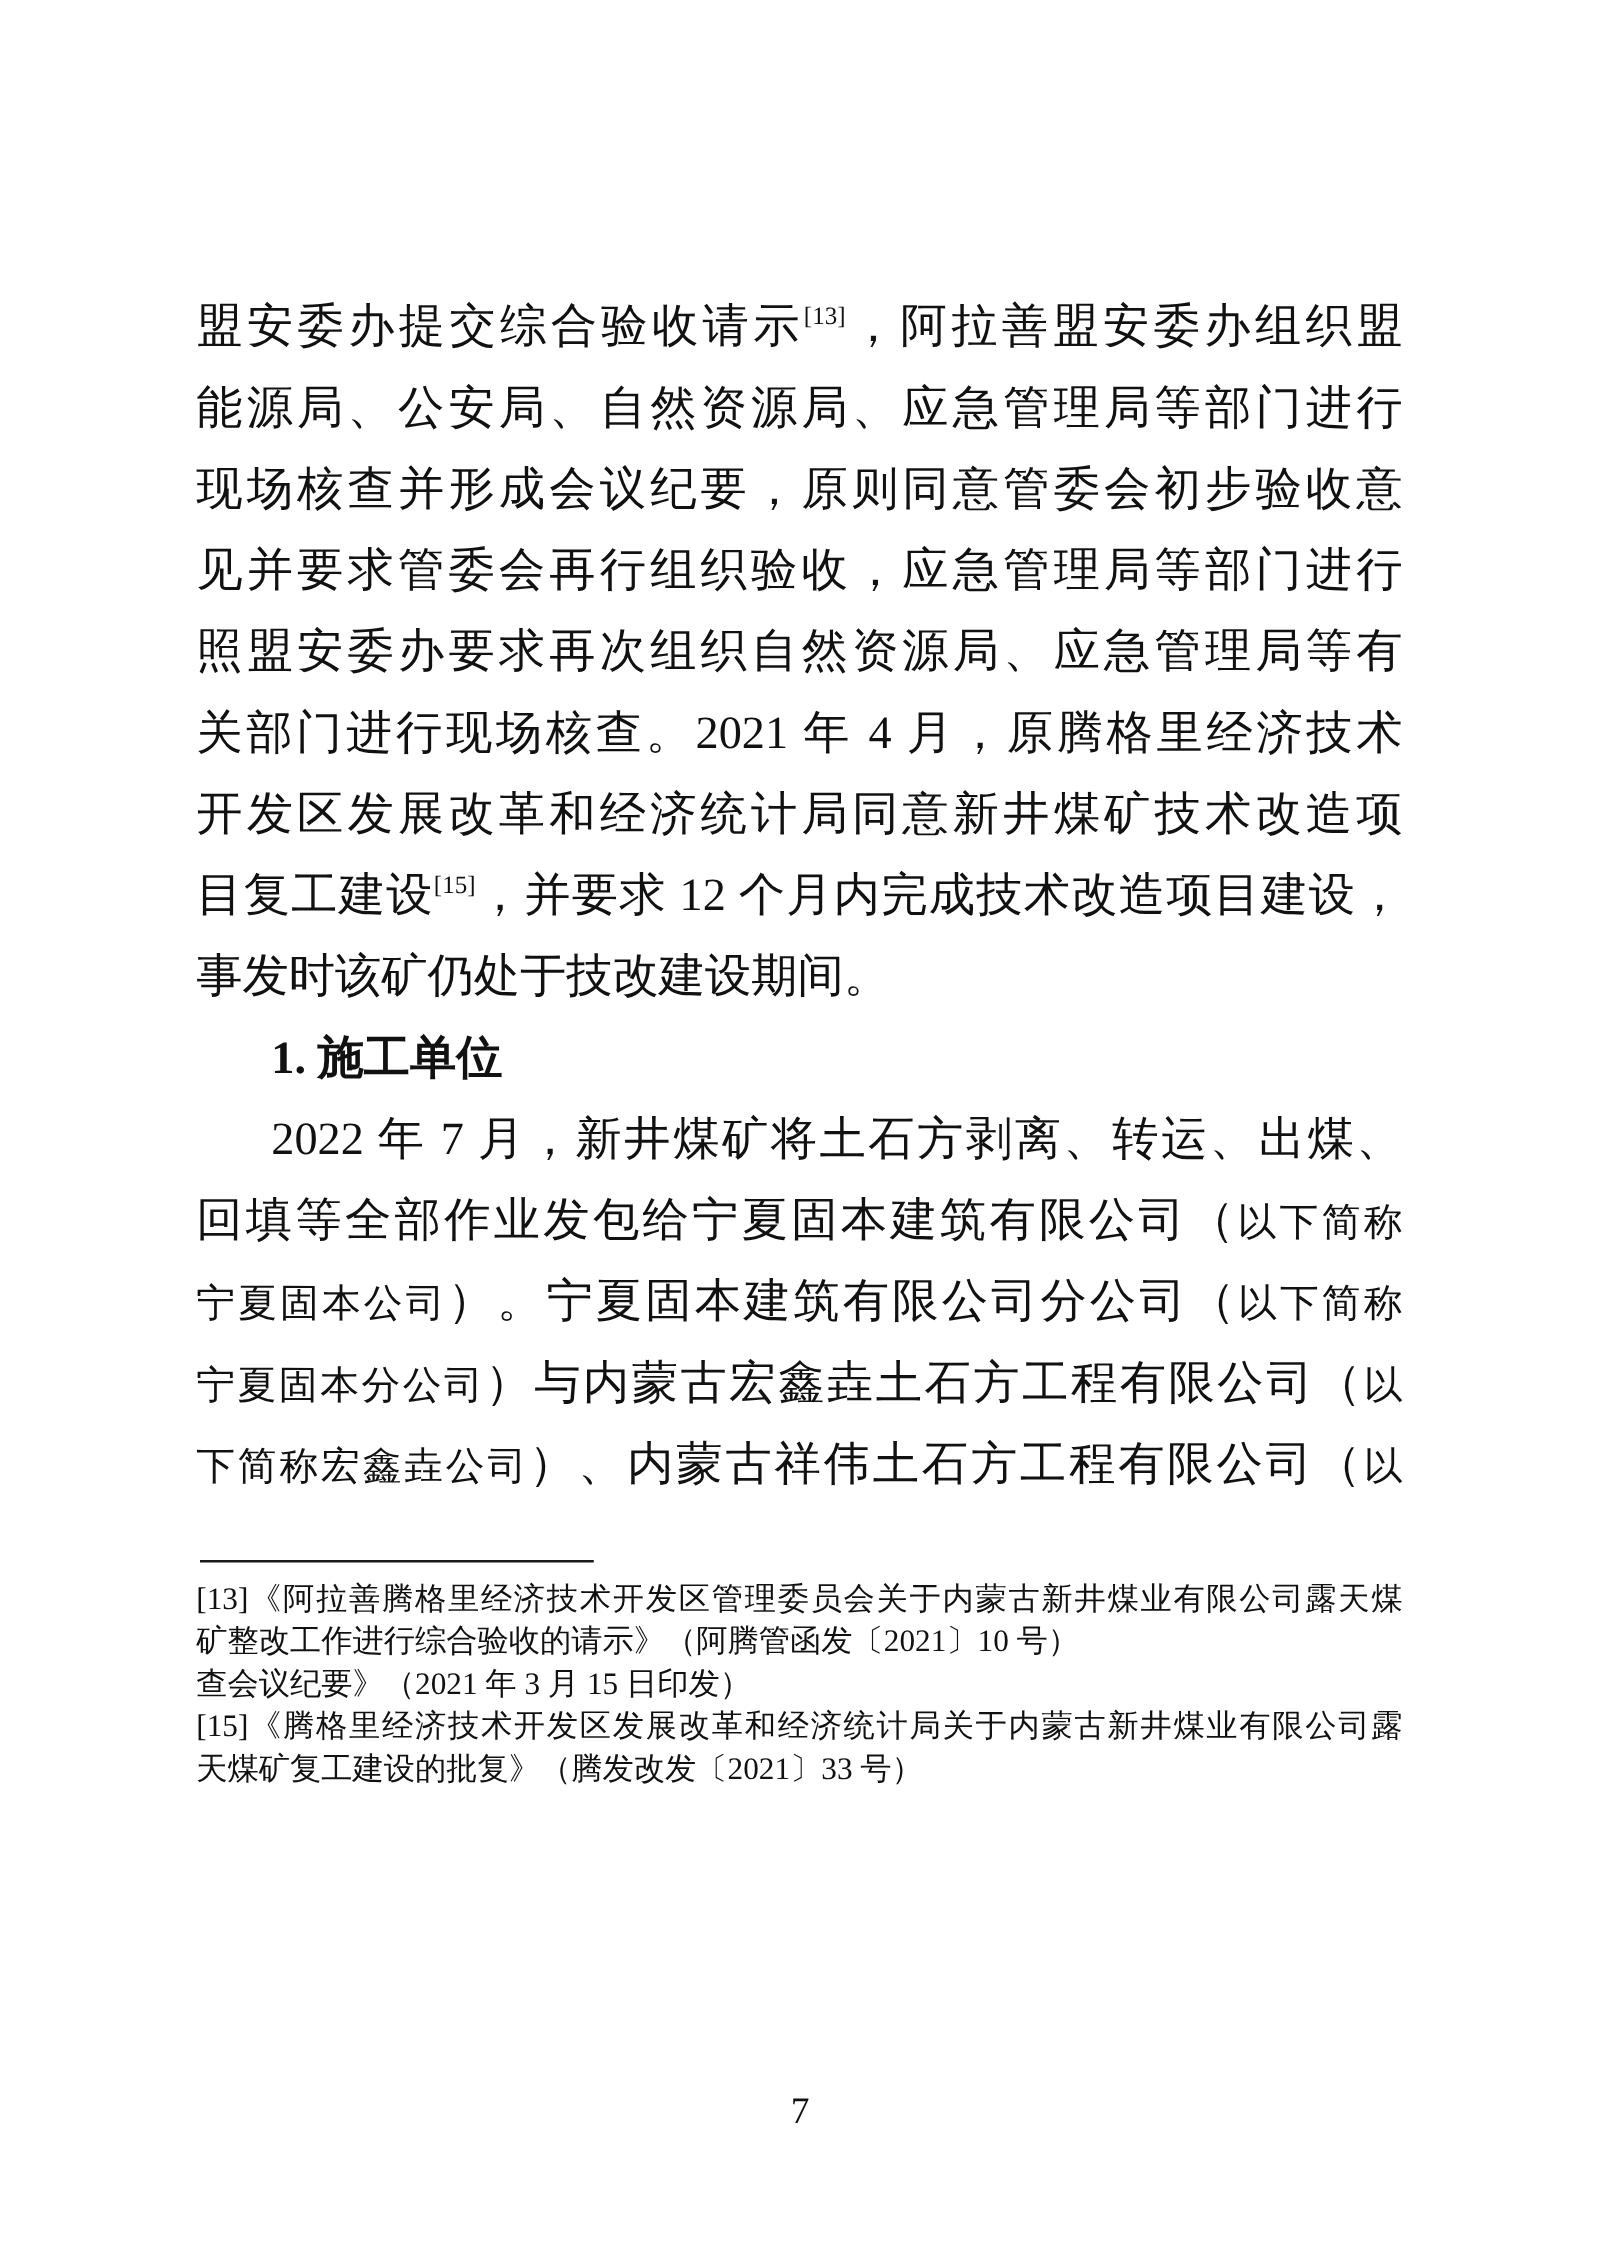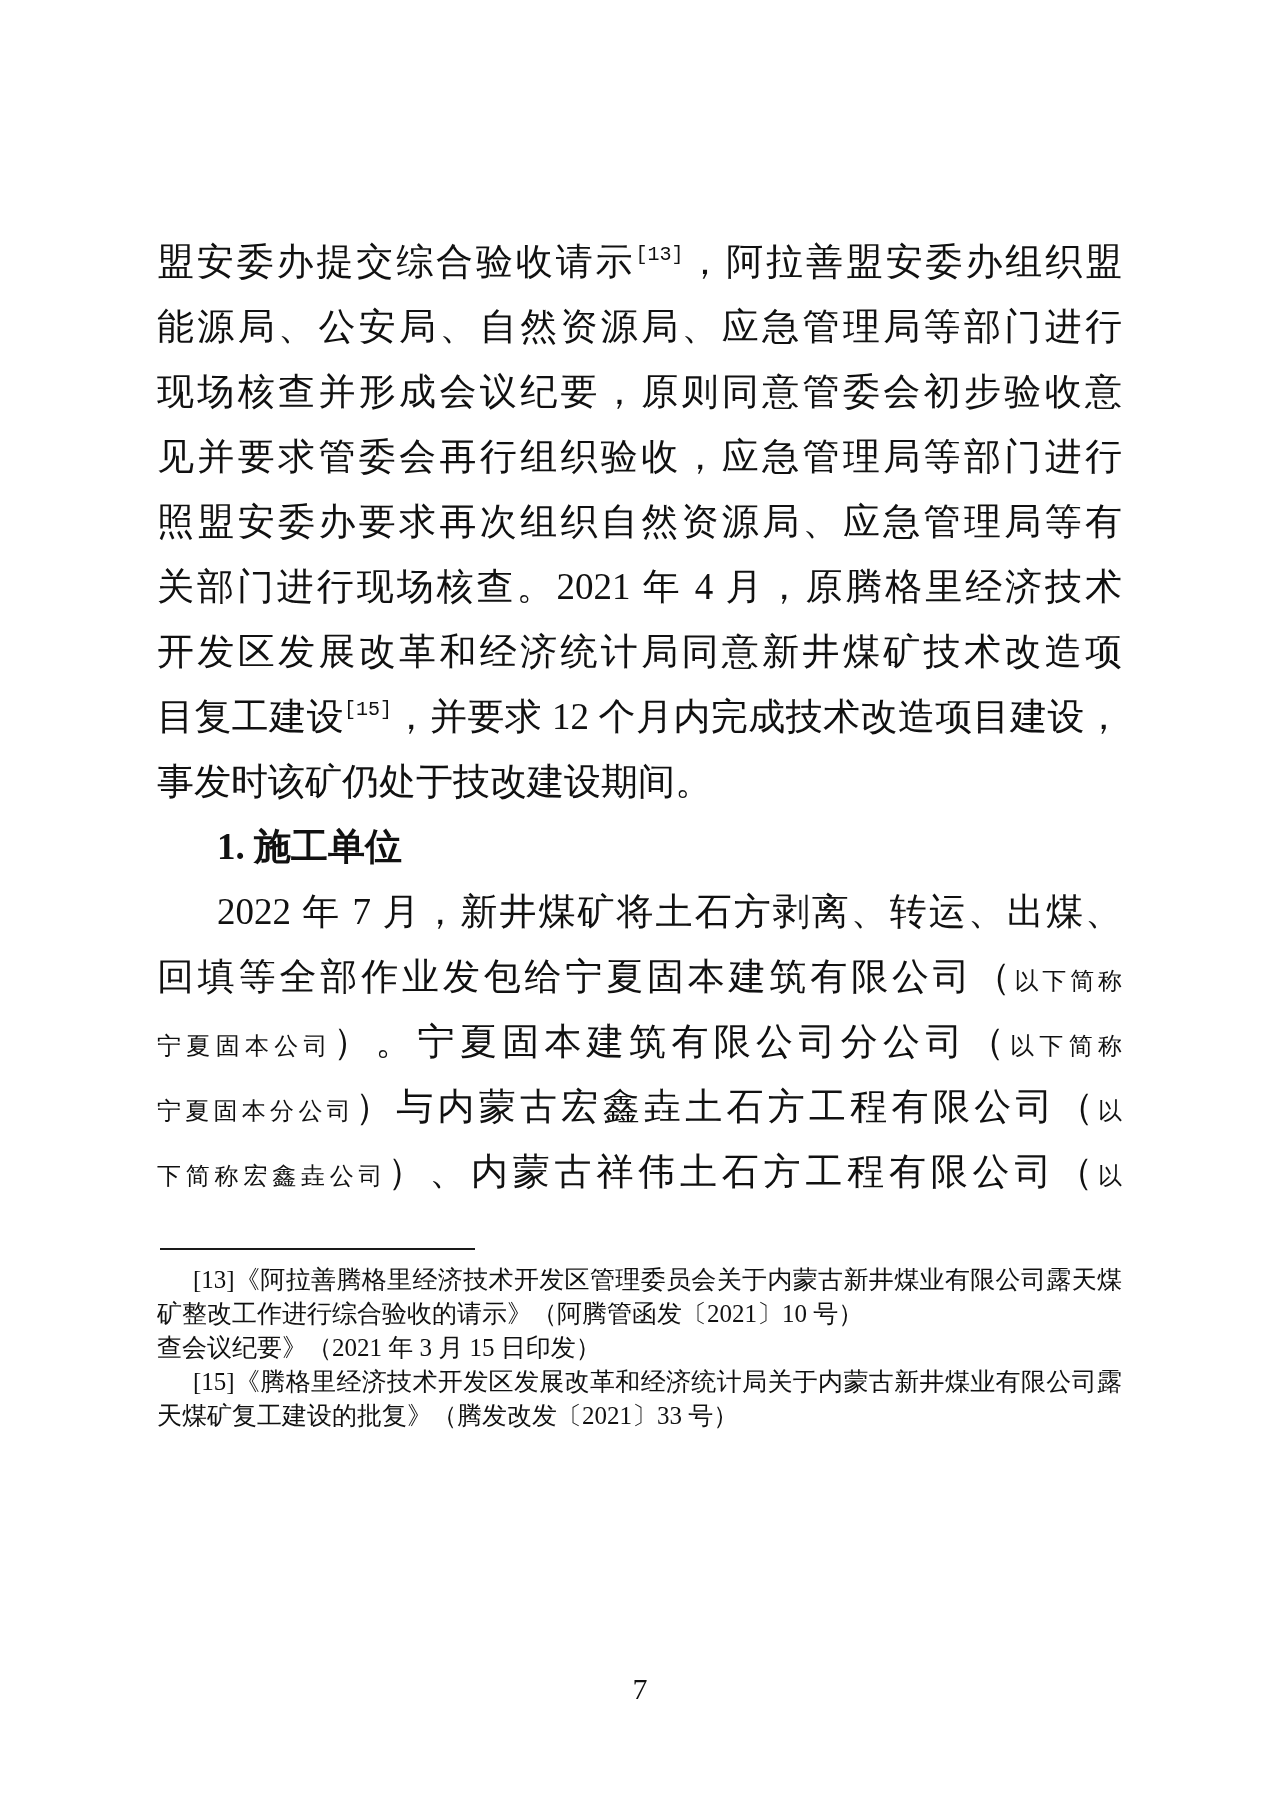--- a/index.html
+++ b/index.html
@@ -23,40 +23,39 @@
     font-size:37px;
     line-height:65px;
     height:65px;
     text-align:justify;
     white-space:normal;
   }
   .line.j   { text-align-last:justify; }
   .line.left{ text-align-last:left; }
   .ind  { text-indent:60px; }
   .bold { font-weight:bold; }
-  .sm   { font-size:24px; }
+  .sm   { font-size:31px; }
   .ref  {
     font-size:20px;
     line-height:0;
     vertical-align:14px;
     letter-spacing:0;
-    font-family:Liberation Mono, monospace;
   }
   .fn-divider {
     width:315px;
     height:0;
     border-top:2px solid #1a1a1a;
     margin:44px 0 13px 3px;
   }
   .fn-line {
     font-size:25px;
     line-height:34px;
     text-align:justify;
   }
-  .fn-line.j    { text-align-last:justify;margin-left:36px; }
+  .fn-line.j    { text-align-last:justify; }
   .fn-line.left { text-align-last:left; }
   .page-number {
     position:absolute;
     top:1672px;
     left:0;
     width:100%;
     text-align:center;
     font-size:30px;
     line-height:34px;
   }

